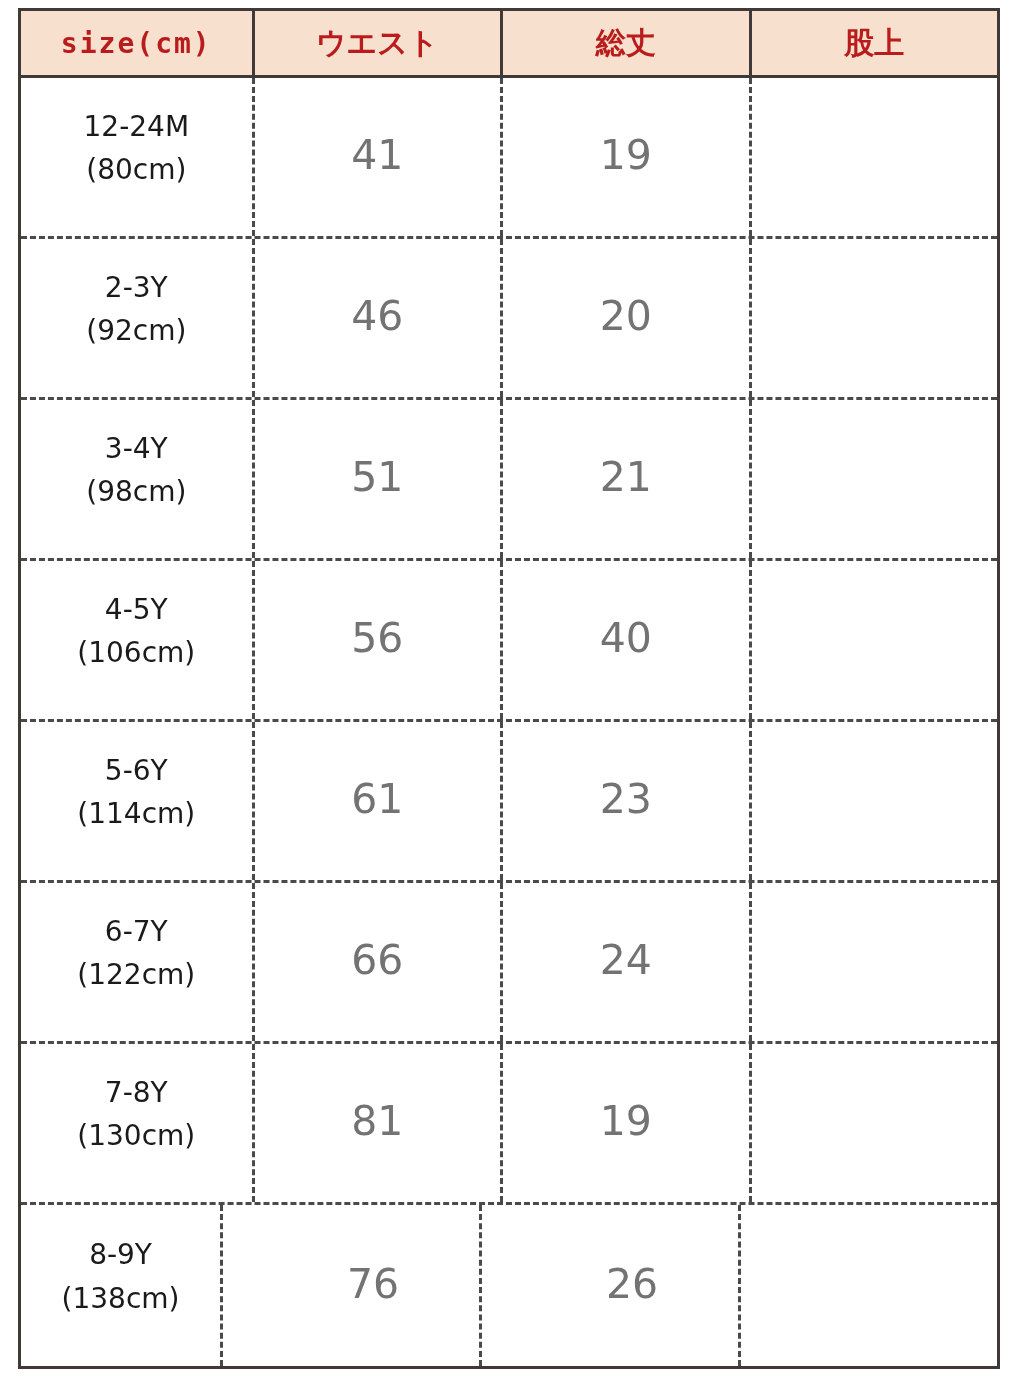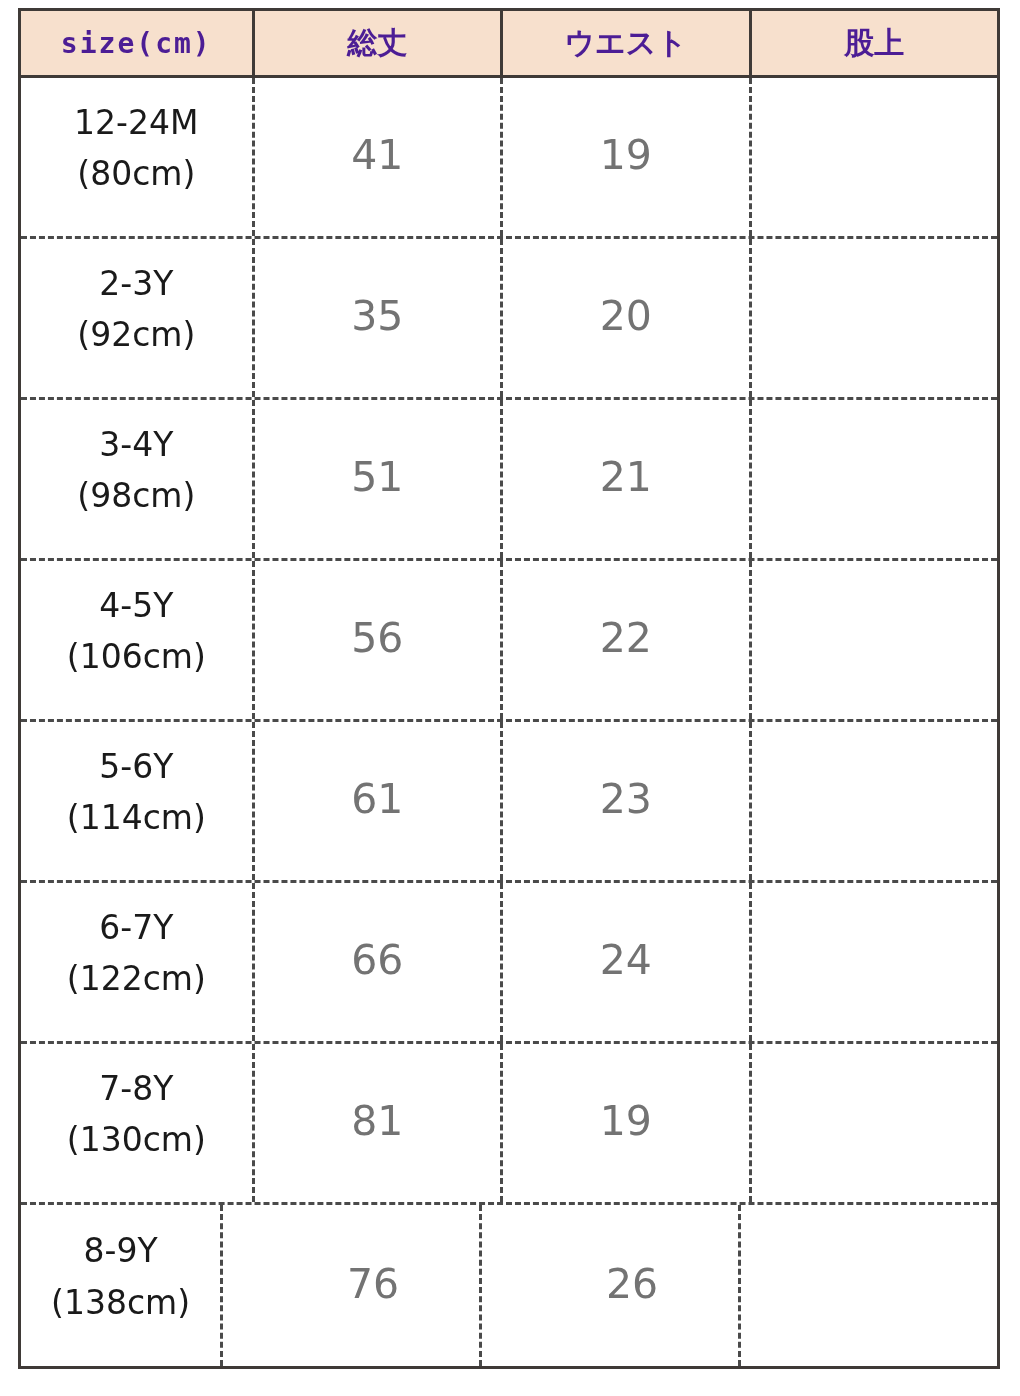--- a/index.html
+++ b/index.html
@@ -32,21 +32,21 @@
     border-bottom: 3px solid #3f3a37;
     border-left: 3px solid #3f3a37;
     border-right: 3px solid #3f3a37;
     box-sizing: border-box;
   }
   .th {
     box-sizing: border-box;
     display: flex;
     align-items: center;
     justify-content: center;
-    color: #4c1d95;
+    color: #b91c1c;
     font-weight: bold;
     font-size: 30px;
     border-right: 3px solid #3f3a37;
   }
   .th:last-child { border-right: 0; }
   .th-size {
     font-family: "DejaVu Sans Mono", "Liberation Mono", monospace;
     letter-spacing: 2px;
     font-size: 28px;
   }
@@ -80,81 +80,81 @@
   .td:last-child { border-right: 0; }
 
   
   .size-cell {
     display: flex;
     flex-direction: column;
     align-items: center;
     justify-content: center;
     padding-bottom: 18px;
     color: #1a1a1a;
-    font-size: 33px;
+    font-size: 28px;
     line-height: 1.55;
   }
   
   .num-cell {
     display: flex;
     align-items: center;
     justify-content: center;
     color: #737373;
     font-size: 41px;
     padding-bottom: 4px;
   }
   .empty-cell {}
 </style>
 </head>
 <body>
 
 <div id="size-chart">
 
   <div class="thead">
     <div class="th c1 th-size">size(cm)</div>
+    <div class="th c3">ウエスト</div>
     <div class="th c2">総丈</div>
-    <div class="th c3">ウエスト</div>
     <div class="th c4">股上</div>
   </div>
 
   <div class="tbody">
       <div class="tr">
         <div class="td c1 size-cell">
           <span>12-24M</span>
           <span>(80cm)</span>
         </div>
         <div class="td c2 num-cell">41</div>
         <div class="td c3 num-cell">19</div>
         <div class="td c4 num-cell empty-cell"></div>
       </div>
       <div class="tr">
         <div class="td c1 size-cell">
           <span>2-3Y</span>
           <span>(92cm)</span>
         </div>
-        <div class="td c2 num-cell">35</div>
+        <div class="td c2 num-cell">46</div>
         <div class="td c3 num-cell">20</div>
         <div class="td c4 num-cell empty-cell"></div>
       </div>
       <div class="tr">
         <div class="td c1 size-cell">
           <span>3-4Y</span>
           <span>(98cm)</span>
         </div>
         <div class="td c2 num-cell">51</div>
         <div class="td c3 num-cell">21</div>
         <div class="td c4 num-cell empty-cell"></div>
       </div>
       <div class="tr">
         <div class="td c1 size-cell">
           <span>4-5Y</span>
           <span>(106cm)</span>
         </div>
         <div class="td c2 num-cell">56</div>
-        <div class="td c3 num-cell">22</div>
+        <div class="td c3 num-cell">40</div>
         <div class="td c4 num-cell empty-cell"></div>
       </div>
       <div class="tr">
         <div class="td c1 size-cell">
           <span>5-6Y</span>
           <span>(114cm)</span>
         </div>
         <div class="td c2 num-cell">61</div>
         <div class="td c3 num-cell">23</div>
         <div class="td c4 num-cell empty-cell"></div>

